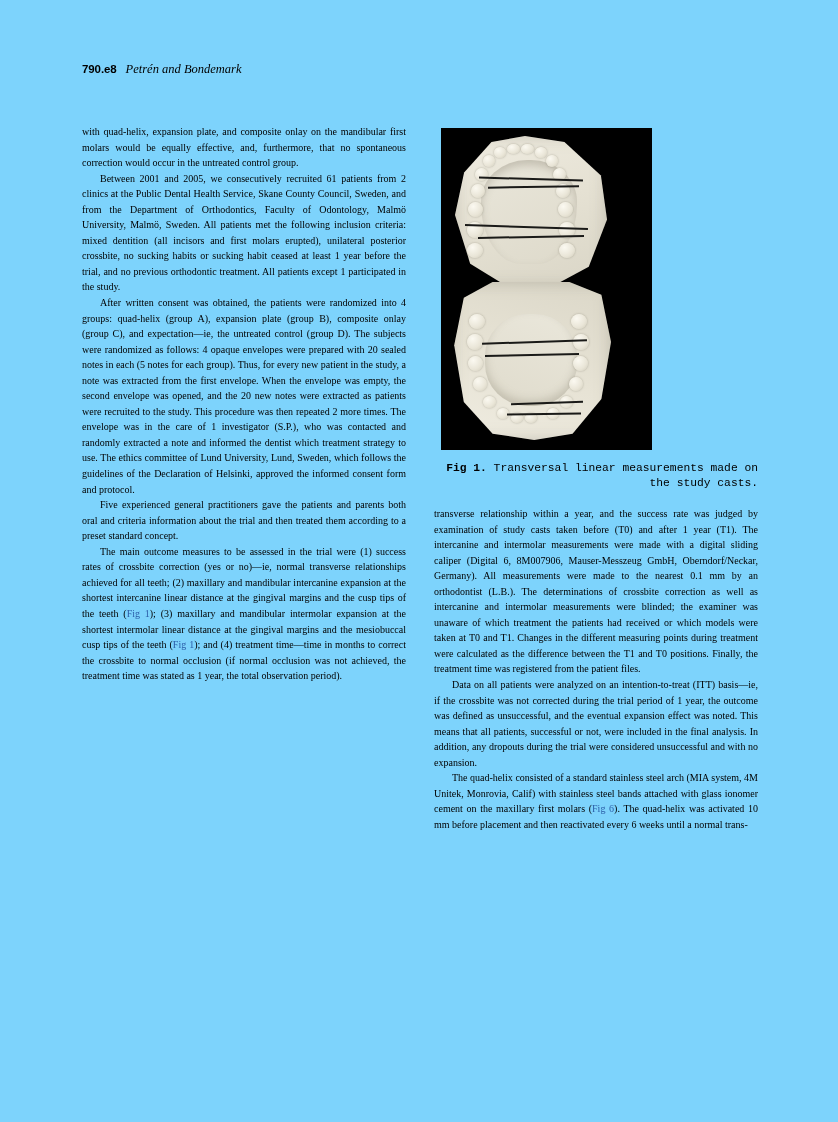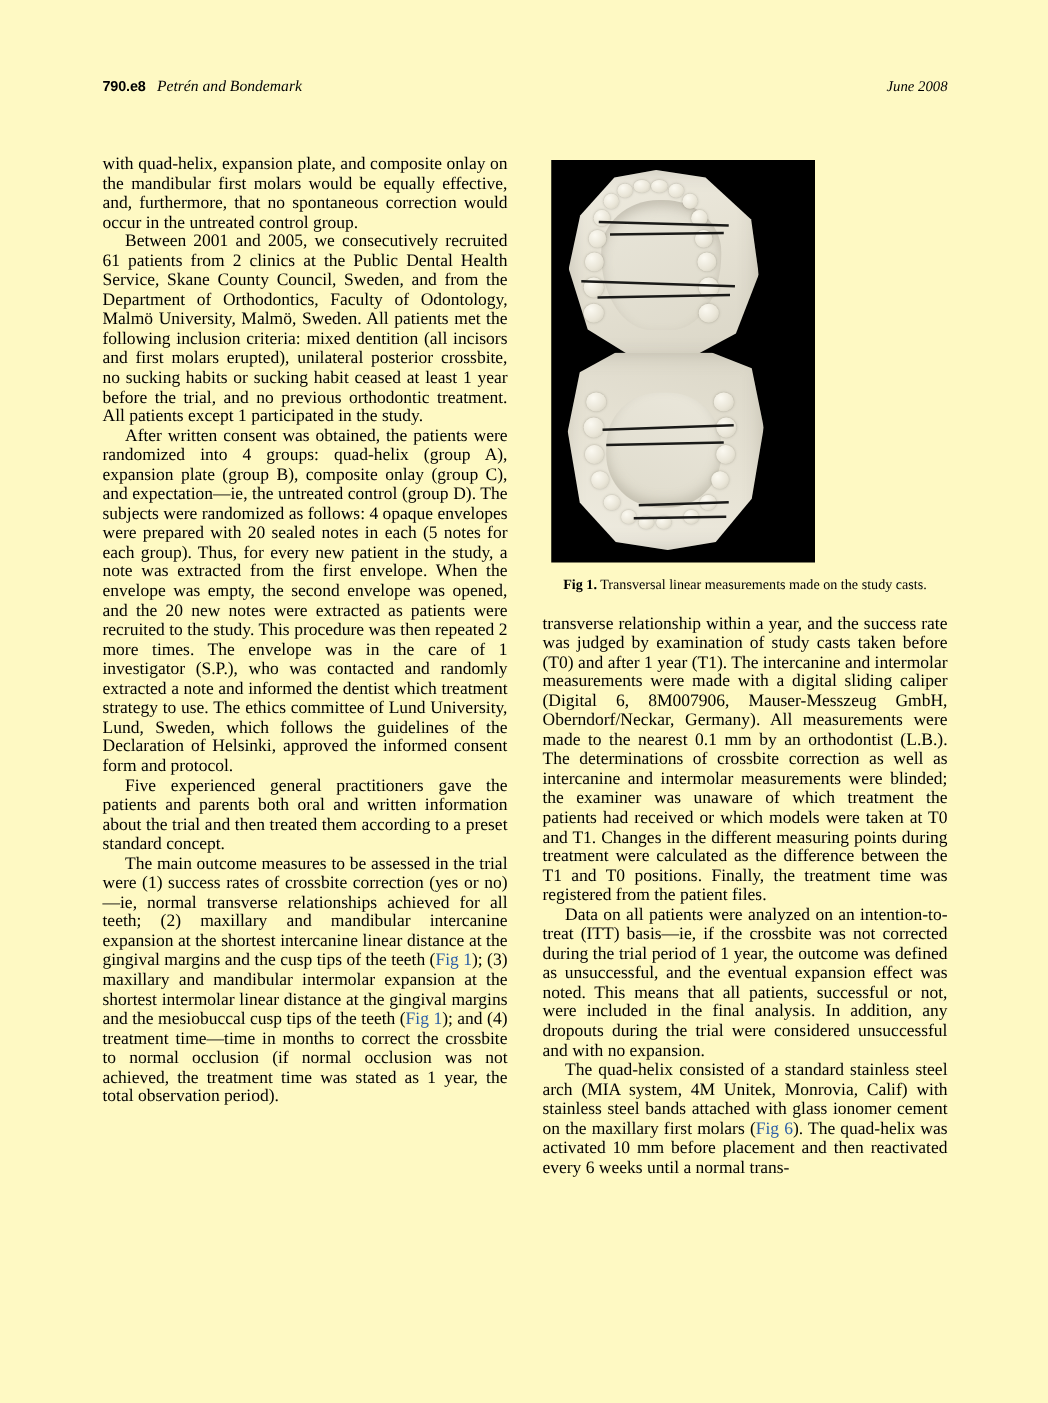--- a/index.html
+++ b/index.html
@@ -13,21 +13,21 @@
     font-family: "Liberation Serif", serif;
     color: #000000;
     position: relative;
     overflow: hidden;
   }
   .page {
     position: absolute;
     left: 0; top: 0;
     width: 838px;
     height: 1122px;
-    background: #fef9c3;
+    background: #7dd3fc;
   }
 
   
   .runhead {
     position: absolute;
     left: 82px;
     top: 62px;
     width: 676px;
     display: flex;
     justify-content: space-between;
@@ -69,21 +69,21 @@
   .col {
     position: absolute;
     top: 0;
     width: 324px;
   }
   .col-left  { left: 0; }
   .col-right { left: 352px; }
 
   p.body {
     margin: 0 0 0 0;
-    font-size: 14px;
+    font-size: 10px;
     line-height: 15.55px;
     text-align: justify;
     text-justify: inter-word;
     text-indent: 18px;
     hyphens: none;
   }
   p.body.noindent { text-indent: 0; }
 
   h2.section {
     font-family: "Liberation Sans", sans-serif;
@@ -160,54 +160,53 @@
     box-shadow: 0 0 2px rgba(110,105,90,0.5);
   }
   
   .measure {
     position: absolute;
     height: 1.5px;
     background: #1a1a18;
   }
   .fig-caption {
     width: 324px;
-    font-family: Liberation Serif, serif;
+    font-family: Liberation Mono, monospace;
     font-size: 11.3px;
     line-height: 14.5px;
     margin-top: 11px;
-    text-align: center;
+    text-align: right;
   }
   .fig-caption b { font-weight: bold; }
 
   .gap-after-figure { height: 16px; }
 </style>
 </head>
 <body>
 
 <div class="page">
 
   <div class="runhead">
     <div class="runhead-left">
       <span class="runhead-folio">790.e8</span><span class="runhead-authors">Petrén and Bondemark</span>
     </div>
     <div class="runhead-right">
-      <div>June 2008</div>
     </div>
   </div>
 
   <div class="columns">
 
     <div class="col col-left">
 
       <p class="body noindent">with quad-helix, expansion plate, and composite onlay on the mandibular first molars would be equally effective, and, furthermore, that no spontaneous correction would occur in the untreated control group.</p>
 
 
       <p class="body">Between 2001 and 2005, we consecutively recruited 61 patients from 2 clinics at the Public Dental Health Service, Skane County Council, Sweden, and from the Department of Orthodontics, Faculty of Odontology, Malmö University, Malmö, Sweden. All patients met the following inclusion criteria: mixed dentition (all incisors and first molars erupted), unilateral posterior crossbite, no sucking habits or sucking habit ceased at least 1 year before the trial, and no previous orthodontic treatment. All patients except 1 participated in the study.</p>
       <p class="body">After written consent was obtained, the patients were randomized into 4 groups: quad-helix (group A), expansion plate (group B), composite onlay (group C), and expectation—ie, the untreated control (group D). The subjects were randomized as follows: 4 opaque envelopes were prepared with 20 sealed notes in each (5 notes for each group). Thus, for every new patient in the study, a note was extracted from the first envelope. When the envelope was empty, the second envelope was opened, and the 20 new notes were extracted as patients were recruited to the study. This procedure was then repeated 2 more times. The envelope was in the care of 1 investigator (S.P.), who was contacted and randomly extracted a note and informed the dentist which treatment strategy to use. The ethics committee of Lund University, Lund, Sweden, which follows the guidelines of the Declaration of Helsinki, approved the informed consent form and protocol.</p>
-      <p class="body">Five experienced general practitioners gave the patients and parents both oral and written information about the trial and then treated them according to a preset standard concept.</p>
+      <p class="body">Five experienced general practitioners gave the patients and parents both oral and criteria information about the trial and then treated them according to a preset standard concept.</p>
 
       <p class="body"><span>The main outcome measures to be assessed in the trial were (1) success rates of crossbite correction (yes or no)—ie, normal transverse relationships achieved for all teeth; (2) maxillary and mandibular intercanine expansion at the shortest intercanine linear distance at the gingival margins and the cusp tips of the teeth (</span><a class="xref" href="#">Fig 1</a><span>); (3) maxillary and mandibular intermolar expansion at the shortest intermolar linear distance at the gingival margins and the mesiobuccal cusp tips of the teeth (</span><a class="xref" href="#">Fig 1</a><span>); and (4) treatment time—time in months to correct the crossbite to normal occlusion (if normal occlusion was not achieved, the treatment time was stated as 1 year, the total observation period).</span></p>
 
     </div>
 
     <div class="col col-right">
 
       <div class="figure-block">
         <div class="figure-img">
 

